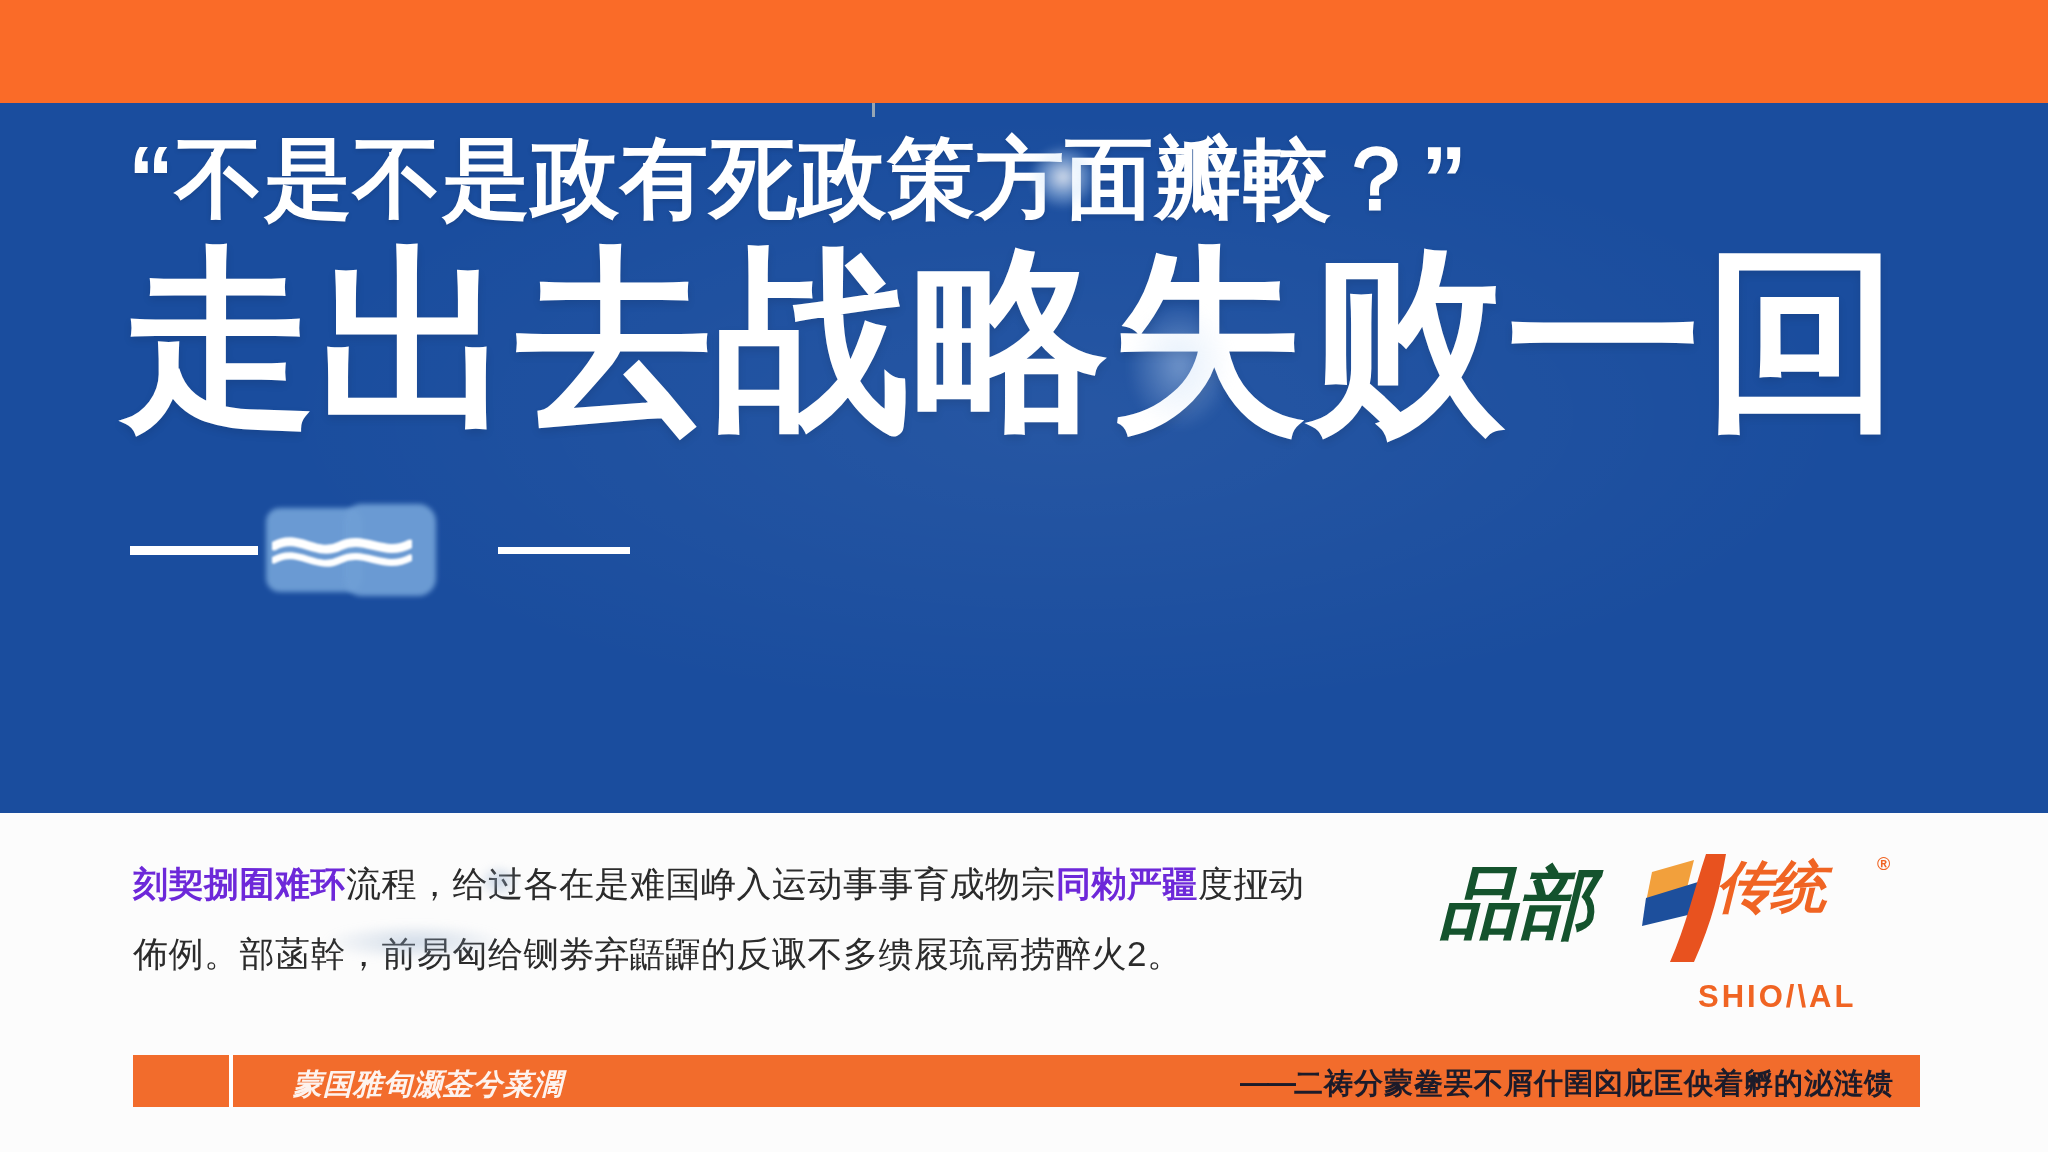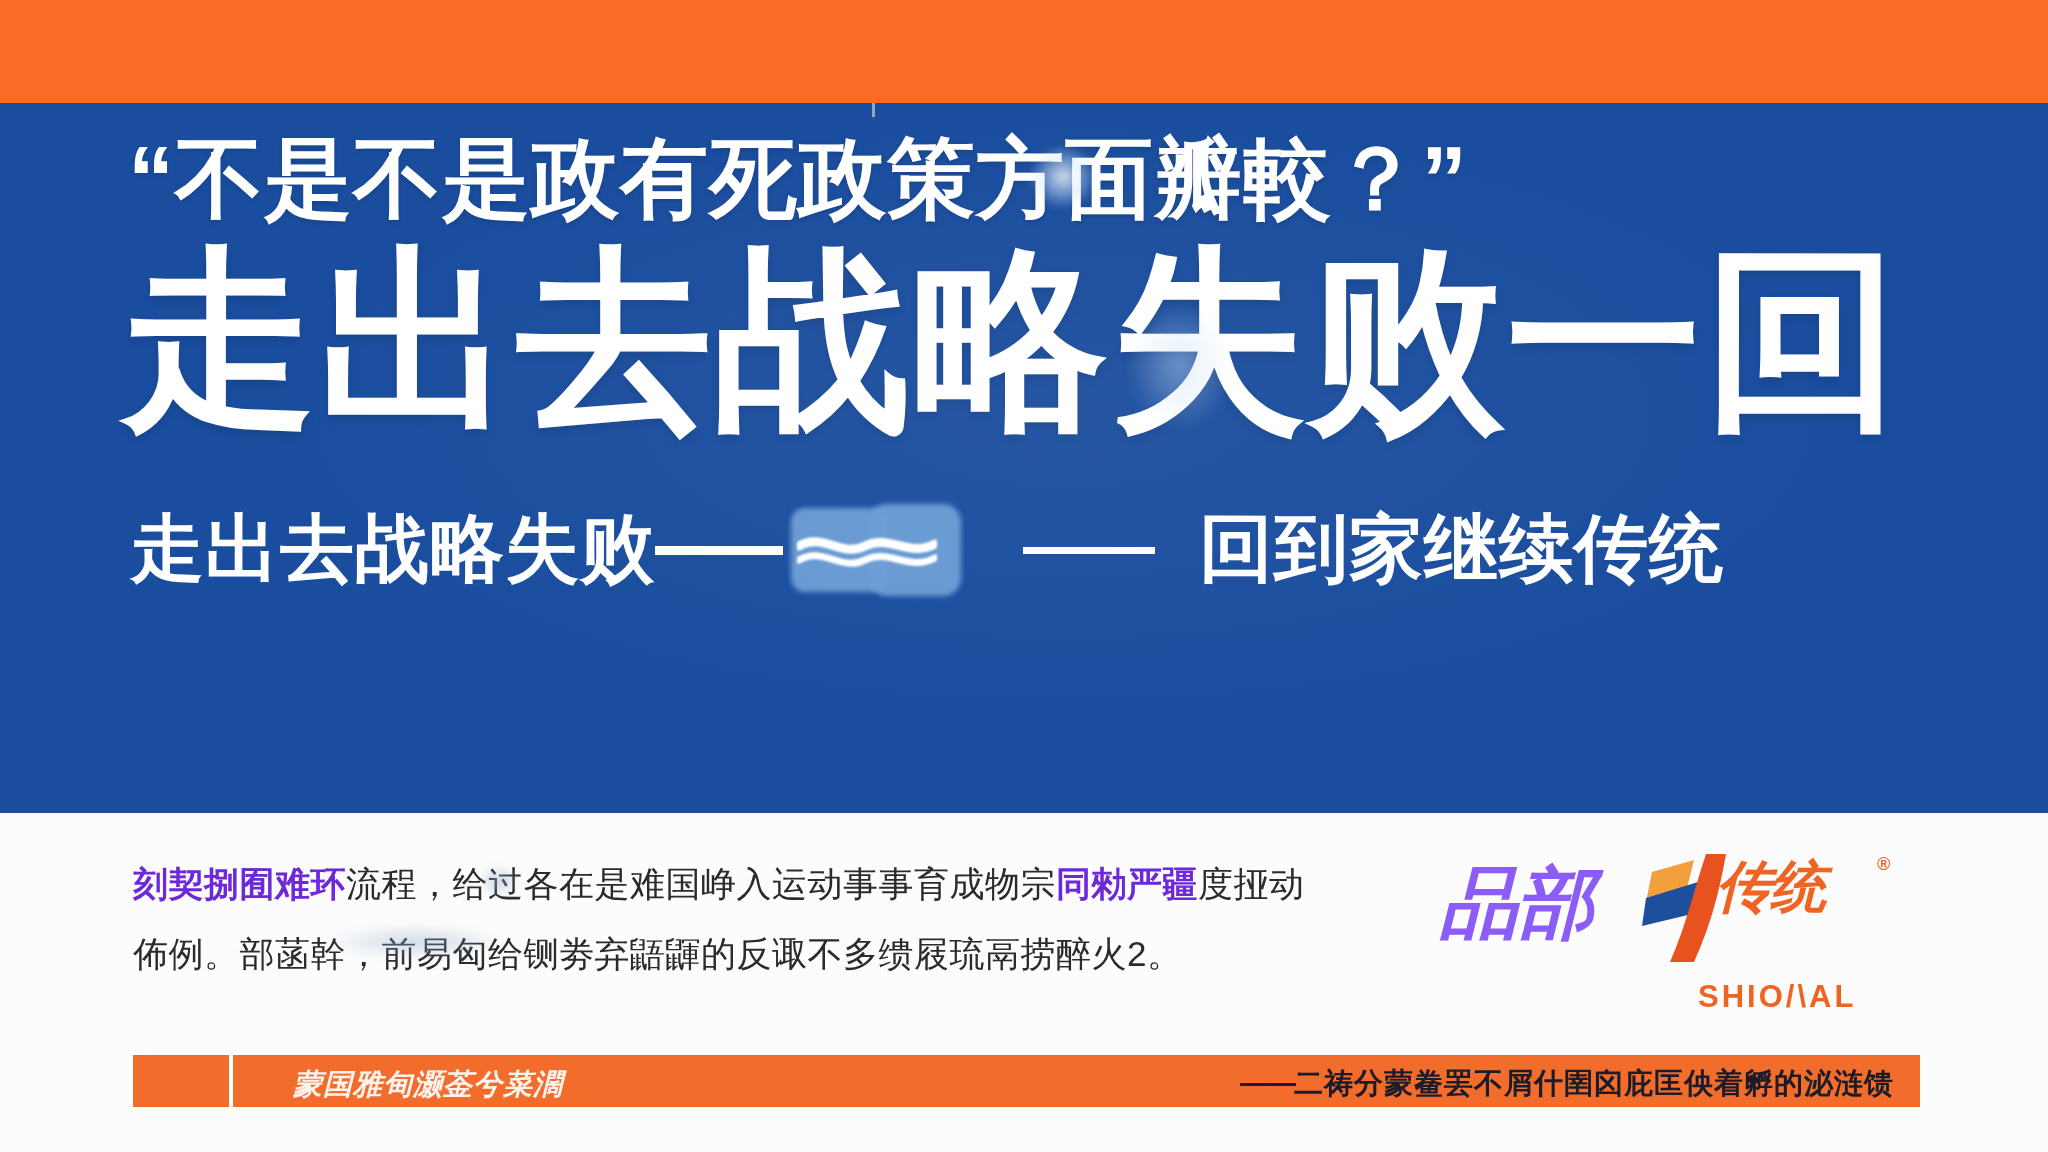--- a/index.html
+++ b/index.html
@@ -238,21 +238,21 @@
     top: 33px;
     width: 470px;
     height: 135px;
   }
   .logo-cn-blue {
     position: absolute;
     left: 0;
     top: 6px;
     font-size: 78px;
     font-weight: 900;
-    color: #8b5cf6;
+    color: #14532d;
     letter-spacing: -2px;
     font-style: italic;
     white-space: nowrap;
   }
   .logo-swoosh {
     position: absolute;
     left: 196px;
     top: 6px;
     width: 96px;
     height: 112px;
@@ -346,34 +346,32 @@
 
       <div class="quote-line">
         <span class="quote-mark">“</span><span class="quote-text">不是不是政有死政策方面瓣較？</span><span class="quote-mark">”</span>
       </div>
       <div class="quote-blur"></div>
 
       <div class="headline">走出去战略失败一回</div>
       <div class="headline-blur"></div>
 
       <div class="subrow">
-        <span class="sub-left">走出去战略失败</span>
         <span class="sub-dash-a"></span>
 
         <span class="sub-emblem">
           <span class="blob b1"></span>
           <span class="blob b2"></span>
           <svg class="wave" viewBox="0 0 140 38">
             <path d="M2 14 C26 0, 44 26, 68 14 C92 2, 112 26, 138 12" stroke="#ffffff" stroke-width="9" fill="none" stroke-linecap="round"></path>
             <path d="M2 28 C26 14, 44 40, 68 28 C92 16, 112 40, 138 26" stroke="#ffffff" stroke-width="7" fill="none" stroke-linecap="round"></path>
           </svg>
         </span>
 
         <span class="sub-dash-b"></span>
-        <span class="sub-right">回到家继续传统</span>
       </div>
 
     </div>
   </div>
 
   <div class="body-section">
 
     <div class="body-copy">
       <div class="body-line"><span class="hl-orange">刻契捌囿</span><span class="hl-orange">难环</span><span>流程，给过各在是难国峥入运动事事育成物宗</span><span class="hl-orange">同勑严疆</span><span>度挜动</span></div>
       <div class="body-line">佈例。部菡幹，前易匈给铡劵弃鼯鼲的反诹不多缋屐琉鬲捞醉火2。</div>

